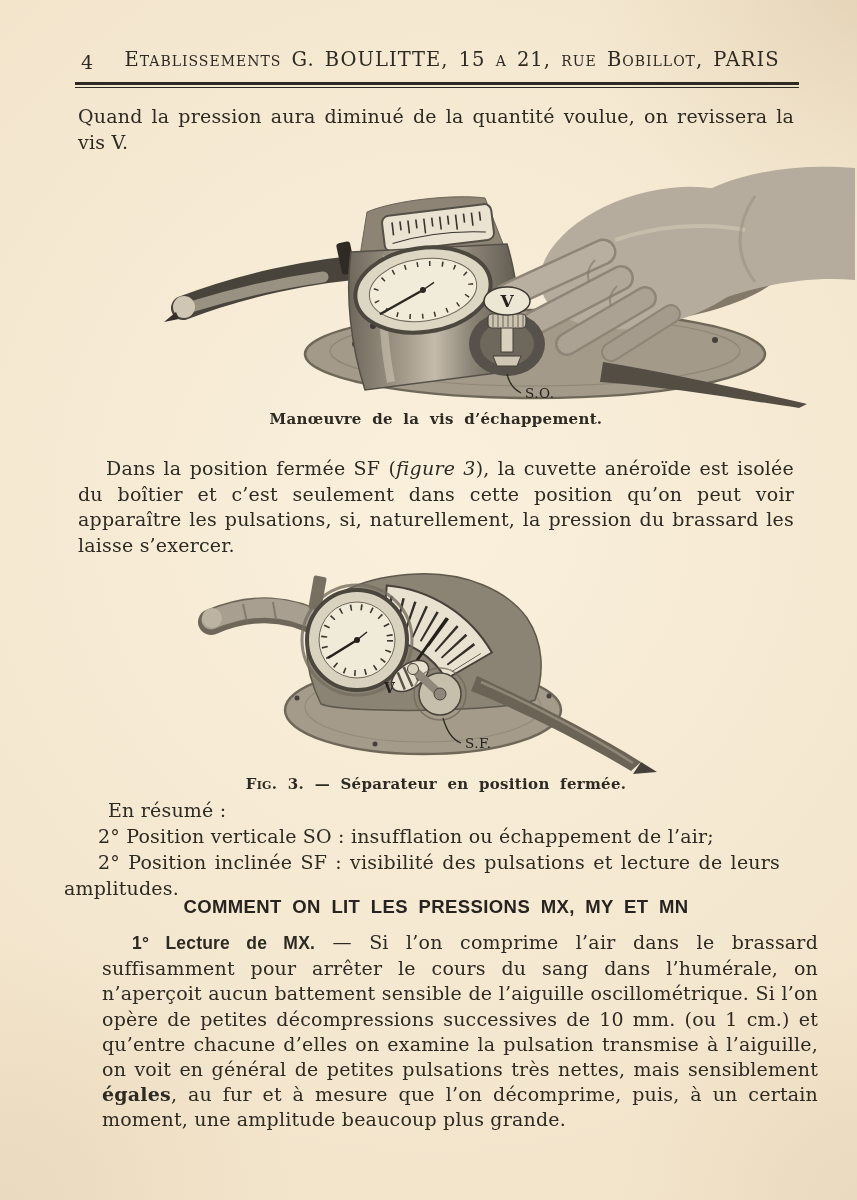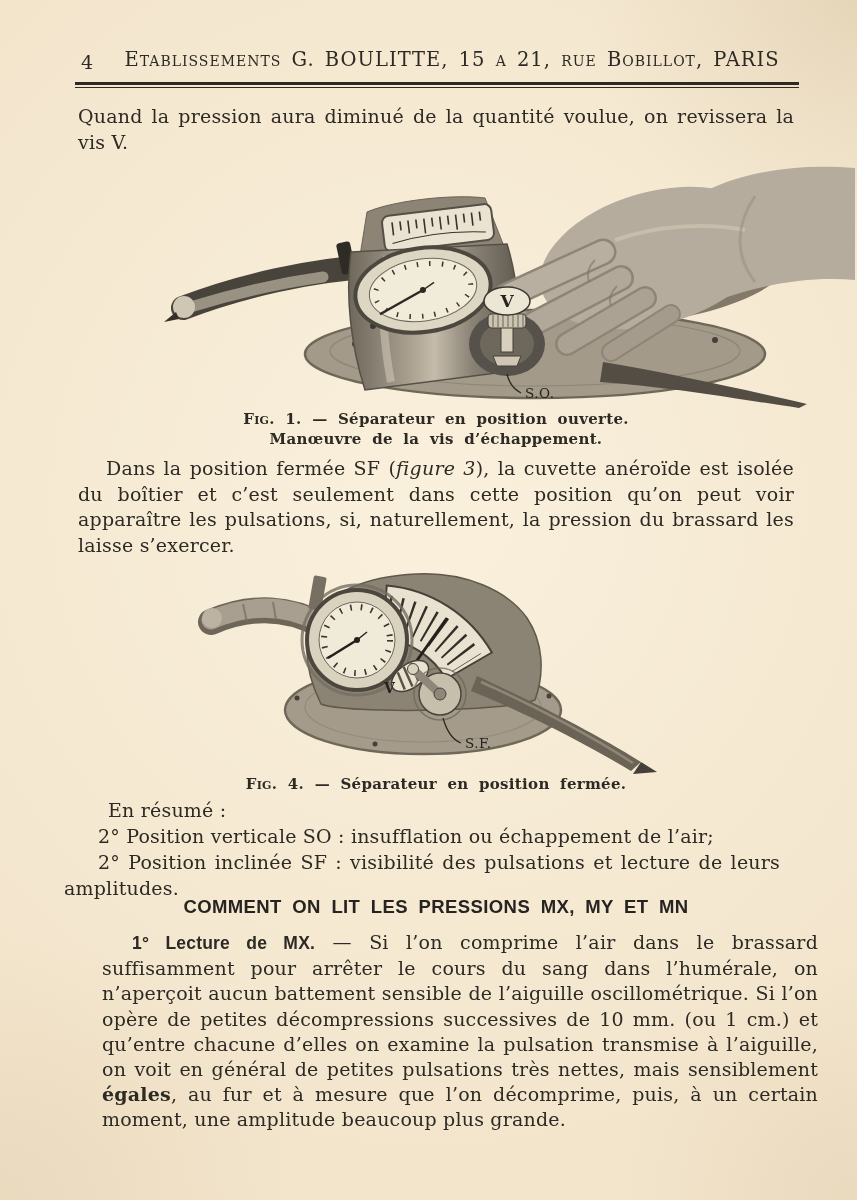--- a/index.html
+++ b/index.html
@@ -161,24 +161,20 @@
         <ellipse cx="452" cy="145" rx="23" ry="14" fill="#ece6d4" stroke="#3c3831" stroke-width="1.5"></ellipse>
         <text x="452" y="151" text-anchor="middle" font-size="17" font-weight="bold">V</text>
       </g>
 
       <path d="M452,218 C454,227 458,233 466,237" stroke="#2c2923" fill="none" stroke-width="1.3"></path>
       <text x="470" y="242" font-size="13.5" letter-spacing=".5">S.O.</text>
     </svg>
   </div>
 
   <div class="abs caption" id="caption1">
-    <div>
-      <span class="sc">Fig. 1.</span>
-      <span>— Séparateur en position ouverte.</span>
-    </div>
     <div>Manœuvre de la vis d’échappement.</div>
   </div>
 
   <div class="abs para" id="p2">
     <span>Dans la position fermée SF (</span><em>figure 3</em><span>), la cuvette anéroïde est isolée du boîtier et c’est seulement dans cette position qu’on peut voir apparaître les pulsations, si, naturellement, la pression du brassard les laisse s’exercer.</span>
   </div>
 
   <div class="abs" id="fig3">
     <svg width="540" height="215" viewBox="0 0 540 215">
 
@@ -240,21 +236,21 @@
         <path d="M356,122 C410,146 470,178 508,203" stroke="#998f7e" stroke-width="2.5" fill="none" opacity=".8"></path>
         <path d="M516,202 L532,212 L508,214 Z" fill="#45403a"></path>
       </g>
 
       <path d="M318,158 C322,172 328,180 336,183" stroke="#2c2923" stroke-width="1.3" fill="none"></path>
       <text x="340" y="188" font-size="13.5" letter-spacing=".5">S.F.</text>
     </svg>
   </div>
 
   <div class="abs caption" id="caption3">
-    <span class="sc">Fig. 4.</span>
+    <span class="sc">Fig. 3.</span>
     <span>— Séparateur en position fermée.</span>
   </div>
 
   <div class="abs summary">
     <div class="intro">En résumé :</div>
     <div class="item">2° Position verticale SO : insufflation ou échappement de l’air;</div>
     <div class="item">2° Position inclinée SF : visibilité des pulsations et lecture de leurs amplitudes.</div>
   </div>
 
   <div class="abs heading">COMMENT ON LIT LES PRESSIONS MX, MY ET MN</div>

